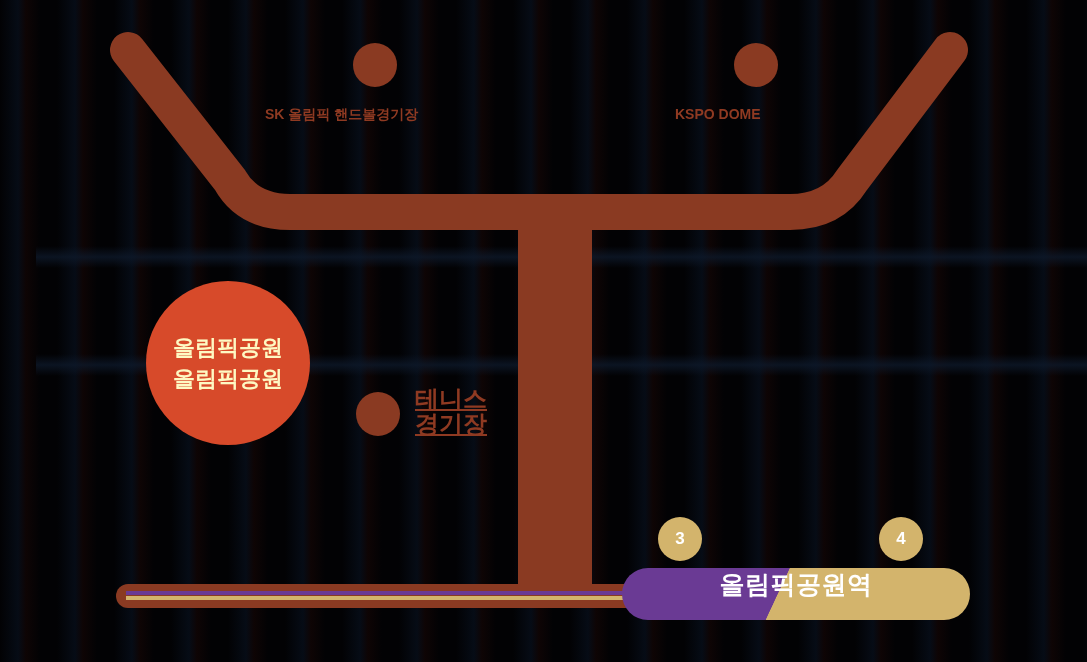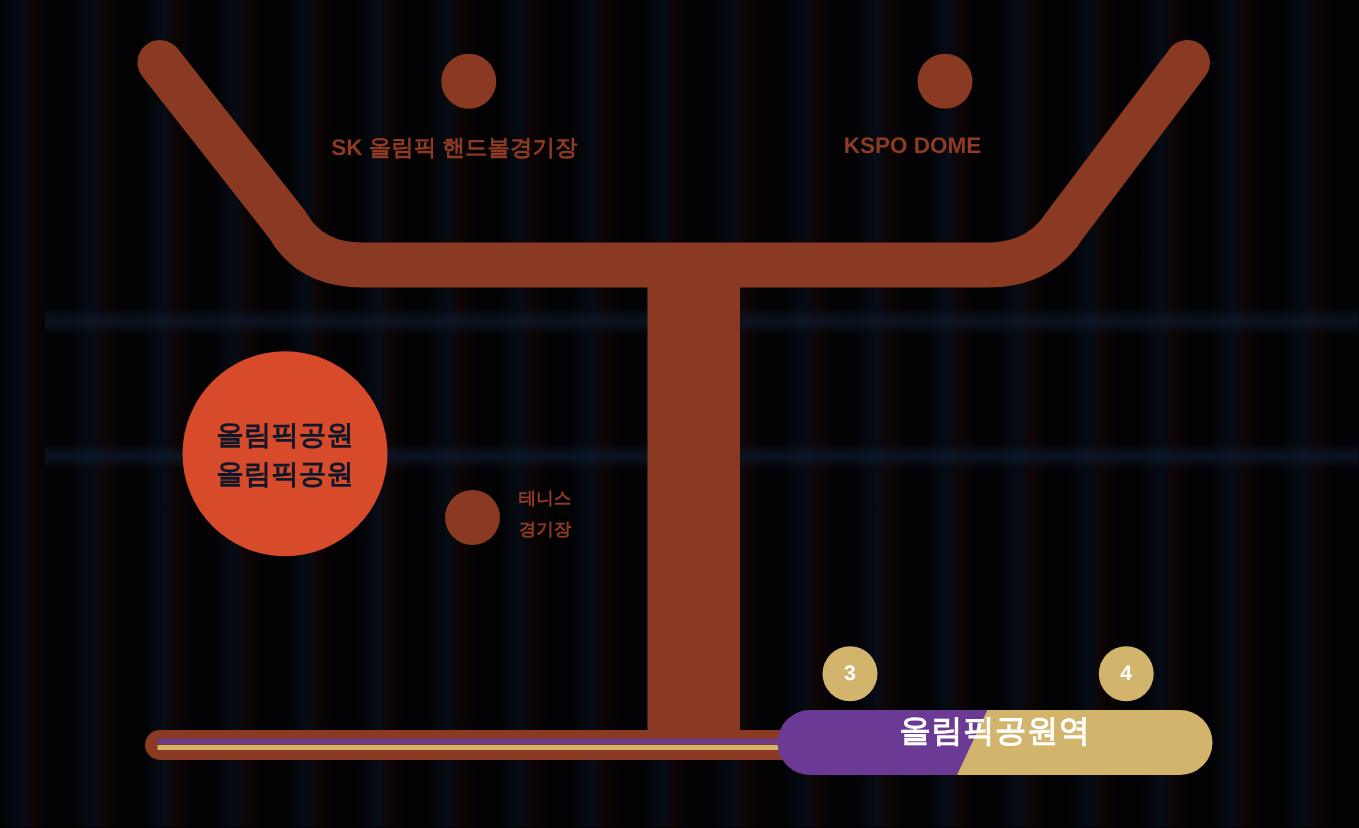--- a/index.html
+++ b/index.html
@@ -14,27 +14,27 @@
       repeating-linear-gradient(90deg,
         rgba(10,22,40,0.0) 0px, rgba(10,22,40,0.55) 18px, rgba(40,10,6,0.35) 26px, rgba(0,0,0,0) 40px, rgba(0,0,0,0) 57px);
     opacity:0.9;
   }
   .band {
     position:absolute; left:36px; right:0; height:22px;
     background:linear-gradient(180deg, rgba(14,24,40,0.0), rgba(14,26,44,0.75), rgba(14,24,40,0.0));
   }
   svg.map { position:absolute; left:0; top:0; }
   .label {
-    position:absolute; color:#8f3a22; font-weight:bold; font-size:18px; white-space:nowrap;
+    position:absolute; color:#8f3a22; font-weight:bold; font-size:14px; white-space:nowrap;
   }
-  .label.multi { line-height:25px; font-size:14px; }
+  .label.multi { line-height:25px; font-size:24px;text-decoration:underline; }
   .big-venue {
     position:absolute; left:146px; top:281px; width:164px; height:164px; border-radius:50%;
     background:#d74a2a; display:flex; flex-direction:column; align-items:center; justify-content:center;
-    color:#0f172a; font-weight:bold; font-size:22px; line-height:31px; text-align:center;
+    color:#fef9c3; font-weight:bold; font-size:22px; line-height:31px; text-align:center;
   }
   .dot { position:absolute; border-radius:50%; background:#8a3a22; }
   .exit {
     position:absolute; width:44px; height:44px; border-radius:50%; background:#d3b46c;
     color:#fff; font-weight:bold; font-size:17px; display:flex; align-items:center; justify-content:center;
   }
   .station {
     position:absolute; left:622px; top:568px; width:348px; height:52px; border-radius:26px;
     background:linear-gradient(115deg, #6a3a94 0%, #6a3a94 45%, #d3b46c 45.2%, #d3b46c 100%);
     color:#fff; font-weight:bold; font-size:25px; display:flex; align-items:flex-start; justify-content:center;

